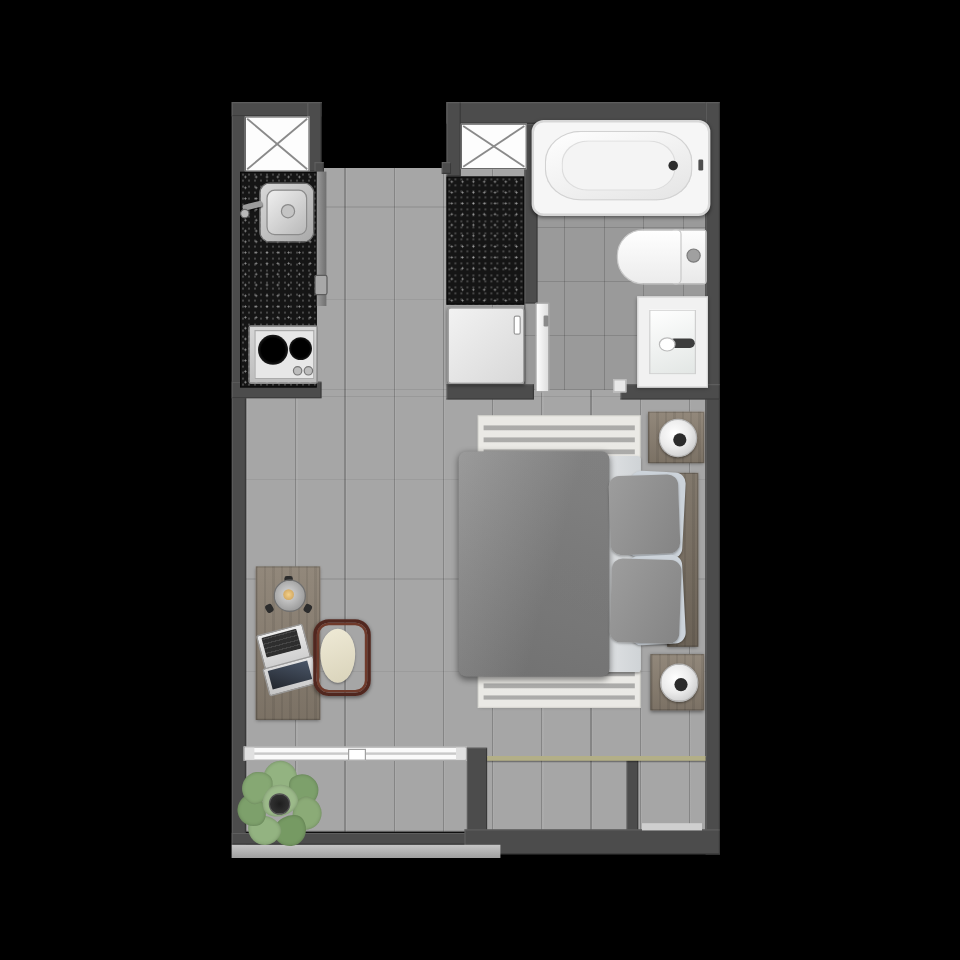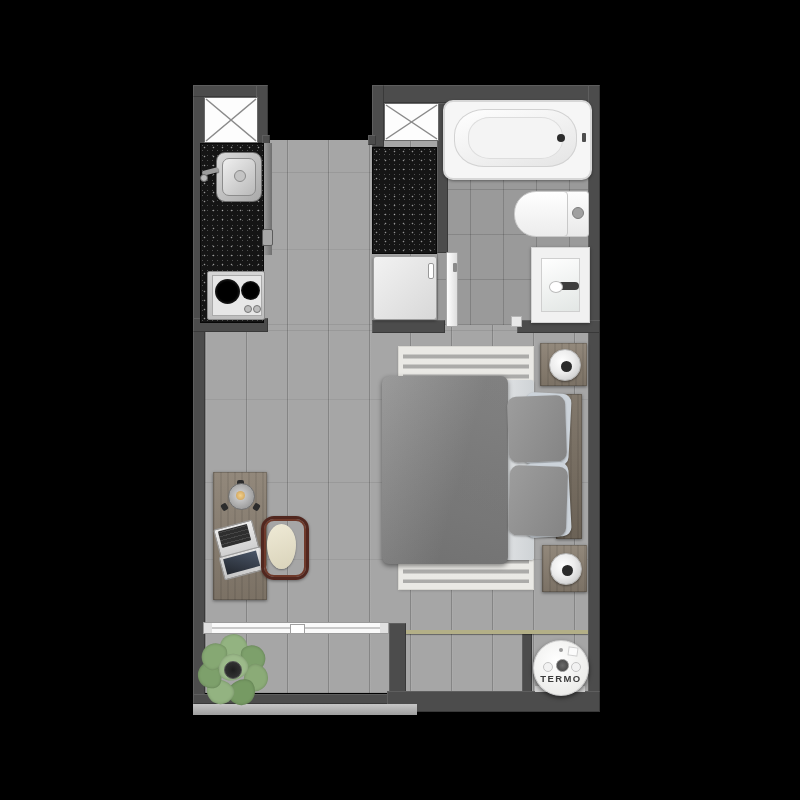--- a/index.html
+++ b/index.html
@@ -196,22 +196,14 @@
     <div class="abs leaf" style="left:46px;top:34px;width:28px;height:24px;background:#8bab77;transform:rotate(100deg);"></div>
     <div class="abs leaf" style="left:32px;top:48px;width:28px;height:25px;background:#769a63;transform:rotate(150deg);"></div>
     <div class="abs leaf" style="left:10px;top:48px;width:28px;height:24px;background:#93b381;transform:rotate(200deg);"></div>
     <div class="abs leaf" style="left:0px;top:32px;width:27px;height:23px;background:#7da06b;transform:rotate(250deg);"></div>
     <div class="abs leaf" style="left:4px;top:12px;width:28px;height:24px;background:#86a873;transform:rotate(305deg);"></div>
     <div class="abs leaf" style="left:22px;top:22px;width:30px;height:26px;background:#9cba8a;transform:rotate(340deg);"></div>
     <div class="abs" style="left:28px;top:29px;width:16px;height:16px;border-radius:50%;background:radial-gradient(circle,#1e1e1e,#3a3a3a);border:1px solid #555;"></div>
   </div>
 
   <div class="abs" style="left:535px;top:686px;width:50px;height:6px;background:#cfcfcf;"></div>
-  <div class="abs" style="left:533px;top:640px;width:54px;height:54px;border-radius:50%;background:radial-gradient(circle at 42% 38%, #ffffff, #ededeb 70%, #dddddb 100%);border:1px solid #cccccc;box-shadow:0 2px 4px rgba(0,0,0,.5);">
-    <div class="abs" style="left:25px;top:7px;width:4px;height:4px;border-radius:50%;background:#9a9a9a;"></div>
-    <div class="abs" style="left:34px;top:6px;width:8px;height:7px;background:#fbfbfb;border:1px solid #d0d0d0;transform:rotate(8deg);"></div>
-    <div class="abs" style="left:9px;top:21px;width:8px;height:8px;border-radius:50%;background:#f2f2f2;border:1px solid #c4c4c4;"></div>
-    <div class="abs" style="left:22px;top:18px;width:11px;height:11px;border-radius:50%;background:radial-gradient(circle,#6b6b6b,#3f3f3f);border:1px solid #8c8c8c;"></div>
-    <div class="abs" style="left:37px;top:21px;width:8px;height:8px;border-radius:50%;background:#f2f2f2;border:1px solid #c4c4c4;"></div>
-    <div class="abs termo-label" style="left:0;top:32px;width:54px;">TERMO</div>
-  </div>
 
 </div>
 
 </body></html>

